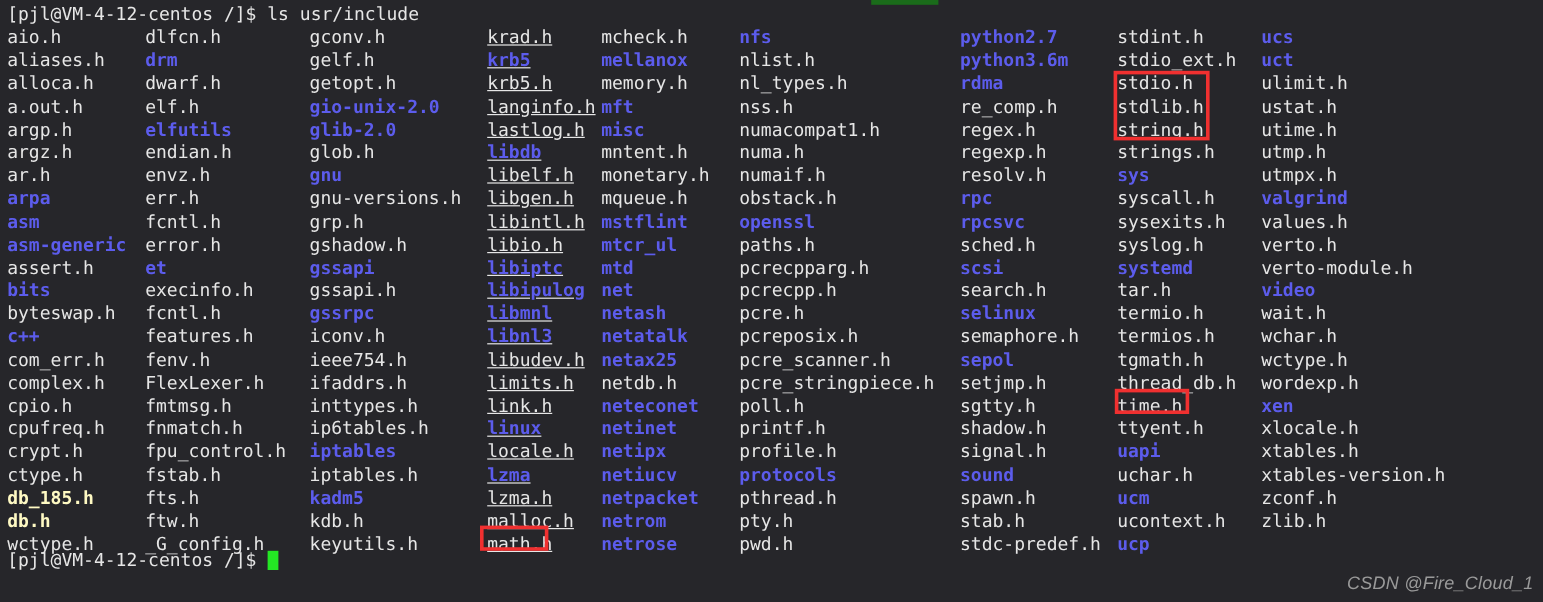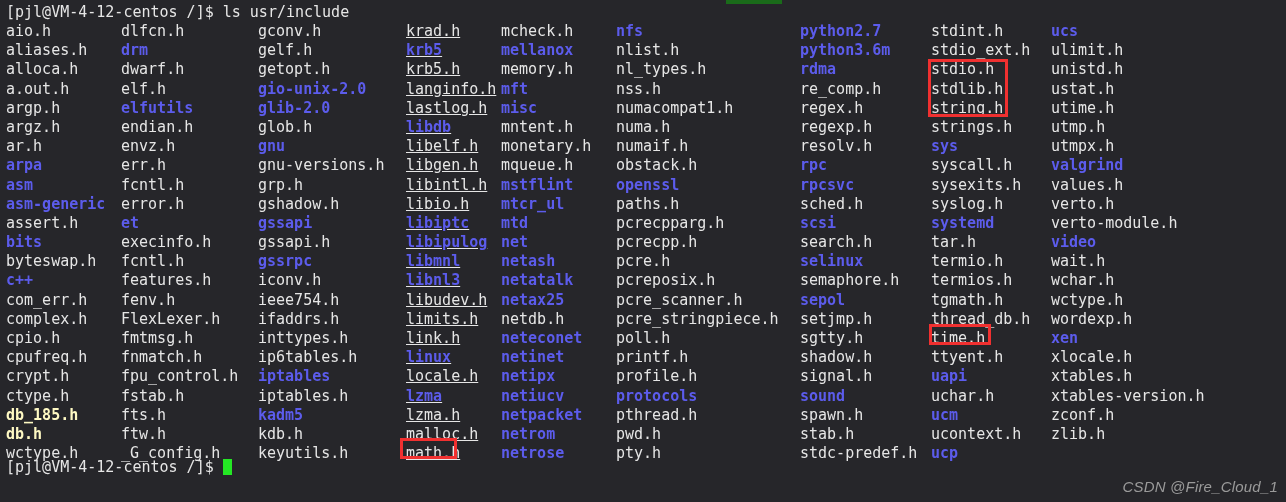--- a/index.html
+++ b/index.html
@@ -233,22 +233,22 @@
         <div class="cell f-file">pcrecpp.h</div>
         <div class="cell f-file">pcre.h</div>
         <div class="cell f-file">pcreposix.h</div>
         <div class="cell f-file">pcre_scanner.h</div>
         <div class="cell f-file">pcre_stringpiece.h</div>
         <div class="cell f-file">poll.h</div>
         <div class="cell f-file">printf.h</div>
         <div class="cell f-file">profile.h</div>
         <div class="cell f-dir">protocols</div>
         <div class="cell f-file">pthread.h</div>
+        <div class="cell f-file">pty.h</div>
         <div class="cell f-file">pwd.h</div>
-        <div class="cell f-file">pty.h</div>
       </div>
       <div class="col" style="left: 800px;">
         <div class="cell f-dir">python2.7</div>
         <div class="cell f-dir">python3.6m</div>
         <div class="cell f-dir">rdma</div>
         <div class="cell f-file">re_comp.h</div>
         <div class="cell f-file">regex.h</div>
         <div class="cell f-file">regexp.h</div>
         <div class="cell f-file">resolv.h</div>
         <div class="cell f-dir">rpc</div>
@@ -288,22 +288,22 @@
         <div class="cell f-file">time.h</div>
         <div class="cell f-file">ttyent.h</div>
         <div class="cell f-dir">uapi</div>
         <div class="cell f-file">uchar.h</div>
         <div class="cell f-dir">ucm</div>
         <div class="cell f-file">ucontext.h</div>
         <div class="cell f-dir">ucp</div>
       </div>
       <div class="col" style="left: 1051px;">
         <div class="cell f-dir">ucs</div>
+        <div class="cell f-dir">uct</div>
         <div class="cell f-file">ulimit.h</div>
-        <div class="cell f-file">unistd.h</div>
         <div class="cell f-file">ustat.h</div>
         <div class="cell f-file">utime.h</div>
         <div class="cell f-file">utmp.h</div>
         <div class="cell f-file">utmpx.h</div>
         <div class="cell f-dir">valgrind</div>
         <div class="cell f-file">values.h</div>
         <div class="cell f-file">verto.h</div>
         <div class="cell f-file">verto-module.h</div>
         <div class="cell f-dir">video</div>
         <div class="cell f-file">wait.h</div>

